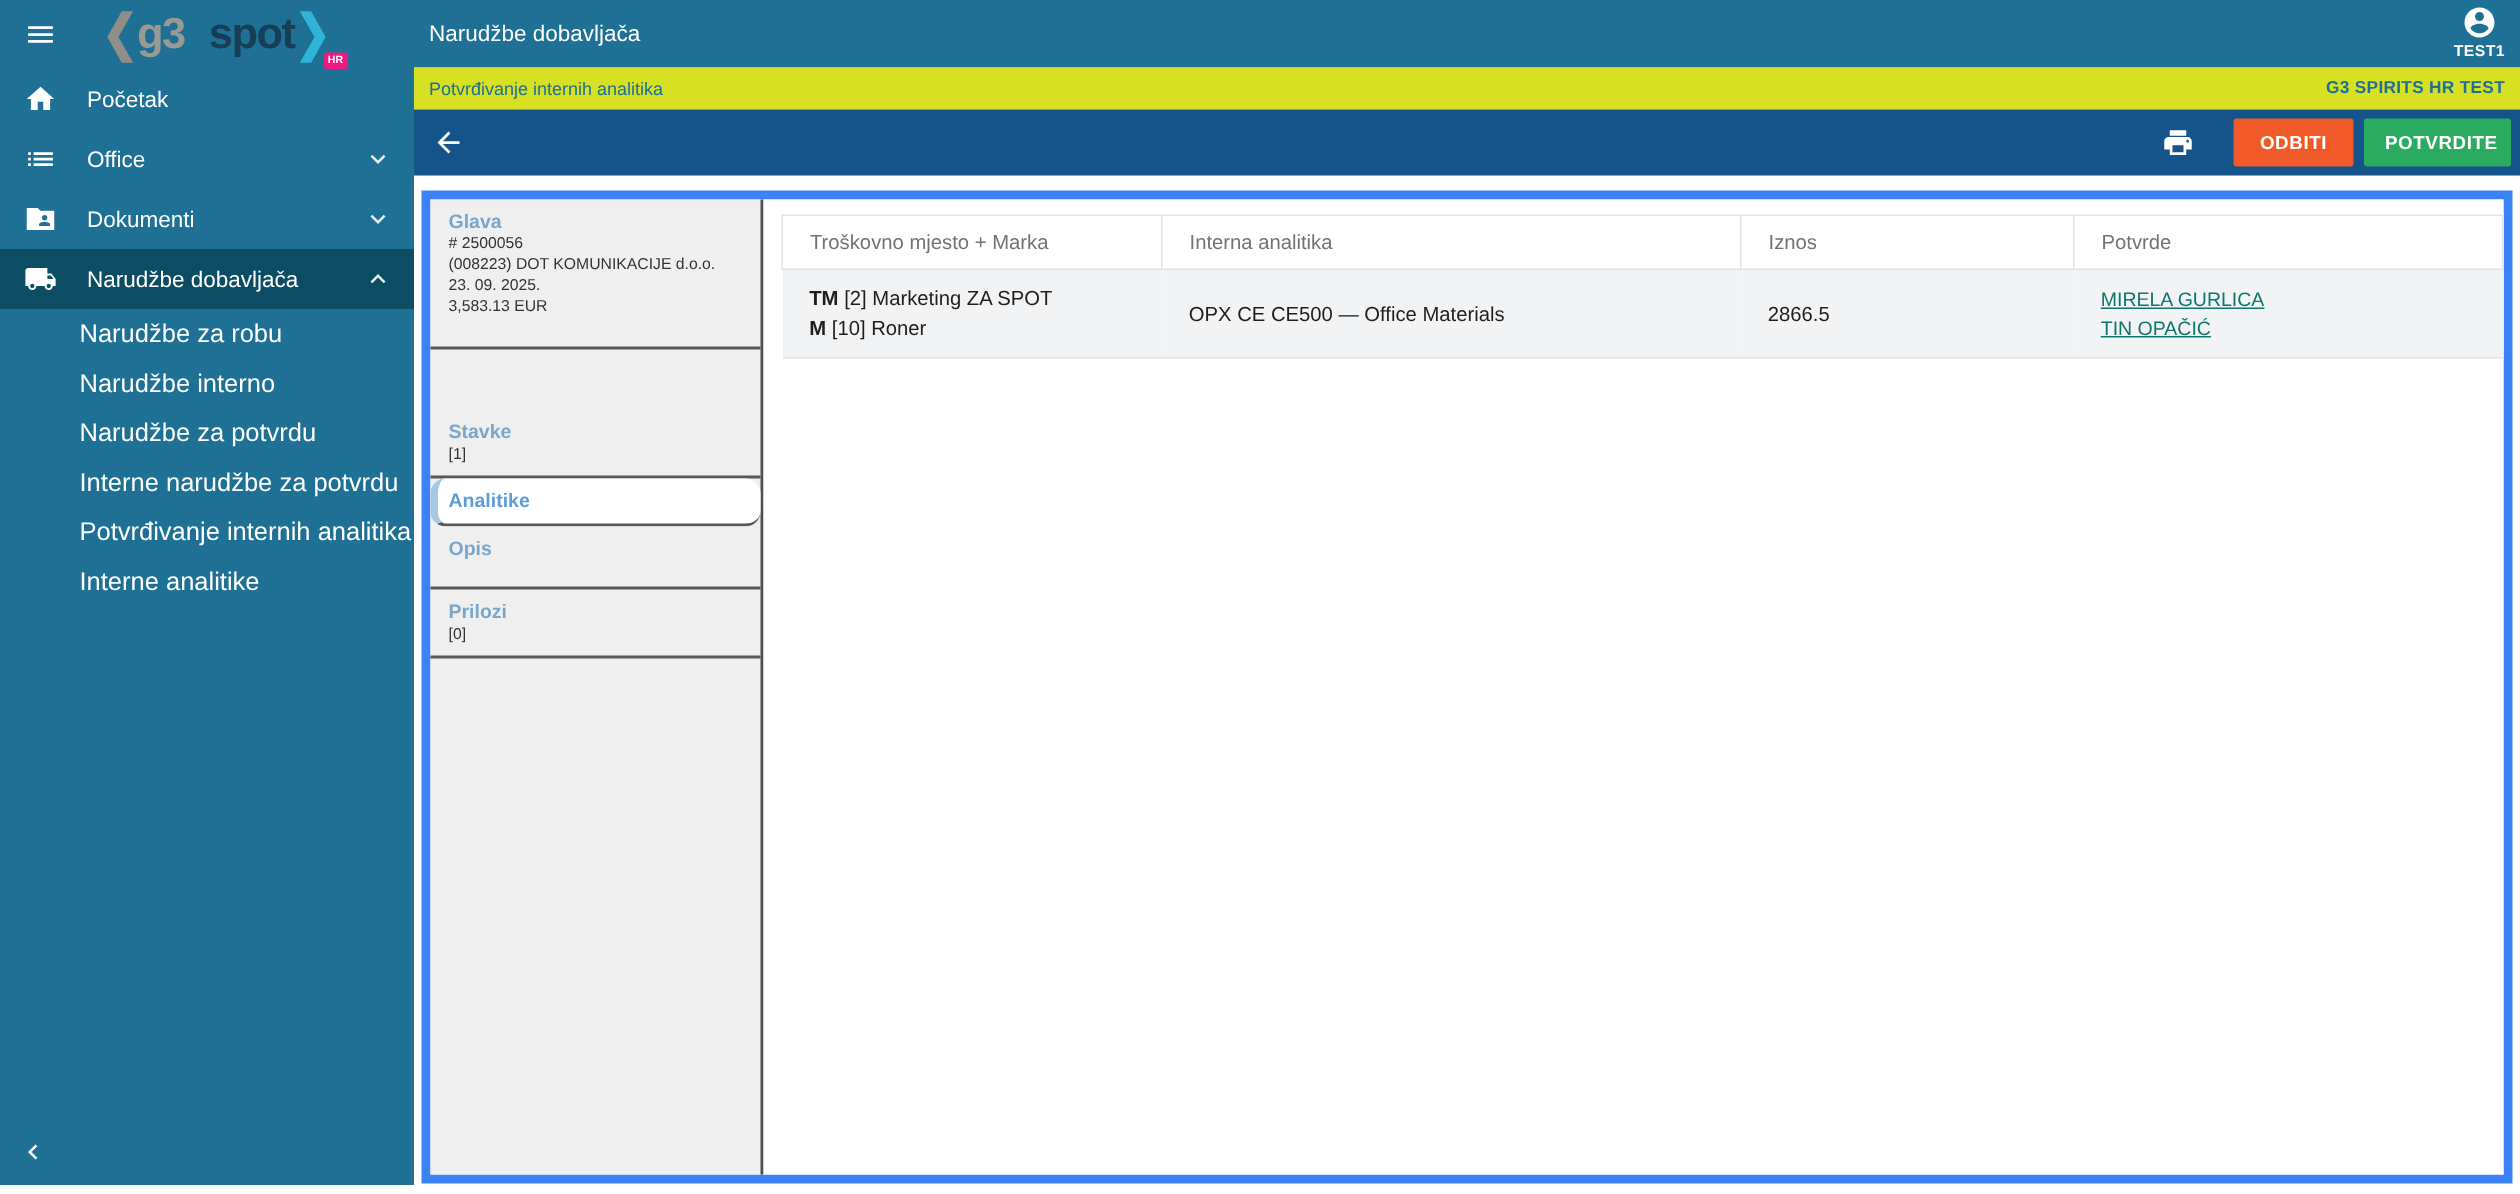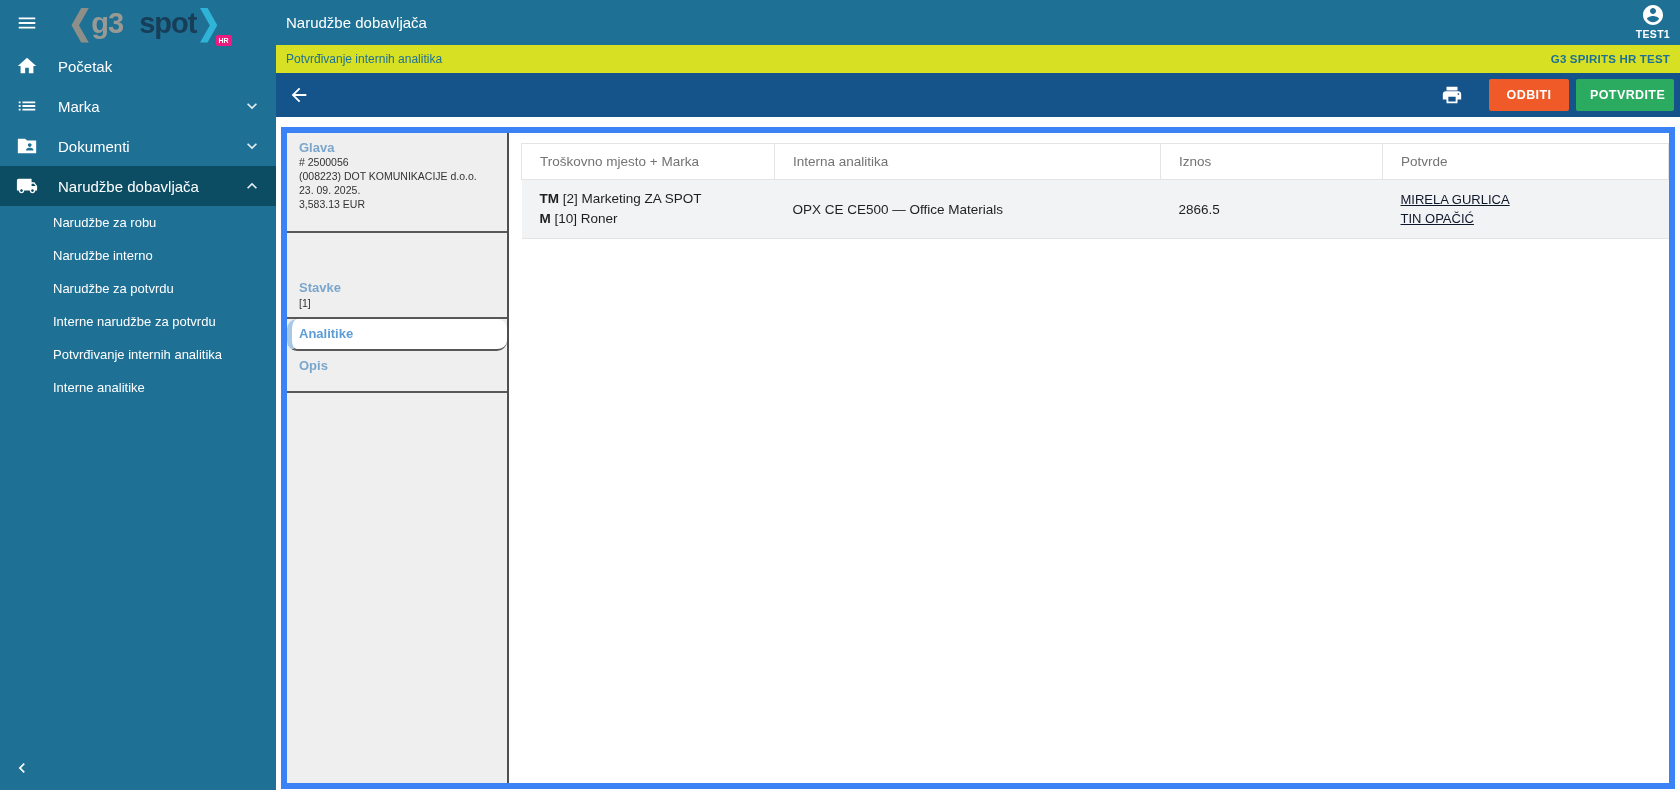--- a/index.html
+++ b/index.html
@@ -23,21 +23,21 @@
               font-size:7px; font-weight:bold; letter-spacing:0; padding:2px 3px; border-radius:2px; }
 
   .nav-item { display:flex; align-items:center; height:40px; padding:0 14px 0 16px;
               font-size:15px; cursor:pointer; }
   .nav-item.active { background:#0d4d64; }
   .nav-item .nav-ico { width:22px; height:22px; margin-right:20px; flex:none; display:flex; }
   .nav-item .nav-ico svg { width:22px; height:22px; fill:#fff; }
   .nav-item .chev { margin-left:auto; display:flex; }
   .nav-item .chev svg { width:20px; height:20px; fill:#e8f0f4; }
   .subnav-item { height:33px; display:flex; align-items:center; padding-left:53px;
-                 font-size:13px; cursor:pointer; }
+                 font-size:17px; cursor:pointer; }
   .collapse-btn { position:absolute; left:12px; bottom:12px; background:none; border:none;
                   cursor:pointer; display:flex; }
   .collapse-btn svg { width:20px; height:20px; fill:#fff; }
 
   
   .topbar { position:absolute; left:276px; top:0; width:1404px; height:45px;
             background:#1e7095; color:#fff; display:flex; align-items:center; }
   .page-title { font-size:15px; padding-left:10px; }
   .userbox { position:absolute; right:10px; top:3px; display:flex; flex-direction:column;
              align-items:center; cursor:pointer; }
@@ -82,21 +82,21 @@
   .tabfill { flex:1; }
 
   .content { flex:1; background:#fff; padding:10px 0 0 12px; }
   table.grid { width:100%; border-collapse:collapse; table-layout:fixed; }
   table.grid th { font-weight:normal; color:#737373; font-size:13.5px; text-align:left;
                   padding:10px 18px; border:1px solid #e4e4e4; background:#fff; }
   table.grid td { font-size:13.5px; color:#1f1f1f; padding:9px 18px;
                   border-bottom:1px solid #e4e4e4; background:#f1f3f5; vertical-align:middle; }
   .cell-line { line-height:20px; }
   .bold { font-weight:bold; }
-  .approver-link { color:#0f172a; text-decoration:underline; font-size:13px;
+  .approver-link { color:#0f766e; text-decoration:underline; font-size:13px;
                    line-height:19px; display:inline-block; cursor:pointer; }
   .col-tm { width:253px; } .col-ia { width:386px; } .col-iz { width:222px; }
 </style>
 </head>
 <body>
 
 <div class="app">
 
   <aside class="sidebar">
     <div class="sidebar-top">
@@ -123,21 +123,21 @@
         </span>
         <span>Početak</span>
       </div>
 
       <div class="nav-item">
         <span class="nav-ico">
           <svg viewBox="0 0 24 24">
               <path d="M3 13h2v-2H3v2zm0 4h2v-2H3v2zm0-8h2V7H3v2zm4 4h14v-2H7v2zm0 4h14v-2H7v2zM7 7v2h14V7H7z"></path>
             </svg>
         </span>
-        <span>Marka</span>
+        <span>Office</span>
         <span class="chev">
           <svg viewBox="0 0 24 24">
               <path d="M16.59 8.59 12 13.17 7.41 8.59 6 10l6 6 6-6z"></path>
             </svg>
         </span>
       </div>
 
       <div class="nav-item">
         <span class="nav-ico">
           <svg viewBox="0 0 24 24">
@@ -236,20 +236,24 @@
       </div>
       <div class="tabbox tabbox-stavke">
         <div class="tablabel">Stavke</div>
         <div class="tabcount">[1]</div>
       </div>
       <div class="tabbox active">
         <div class="tablabel">Analitike</div>
       </div>
       <div class="tabbox tabbox-opis">
         <div class="tablabel">Opis</div>
+      </div>
+      <div class="tabbox tabbox-prilozi">
+        <div class="tablabel">Prilozi</div>
+        <div class="tabcount">[0]</div>
       </div>
       <div class="tabfill"></div>
     </div>
 
     <div class="content">
       <table class="grid">
         <colgroup>
             <col class="col-tm">
             <col class="col-ia">
             <col class="col-iz">

